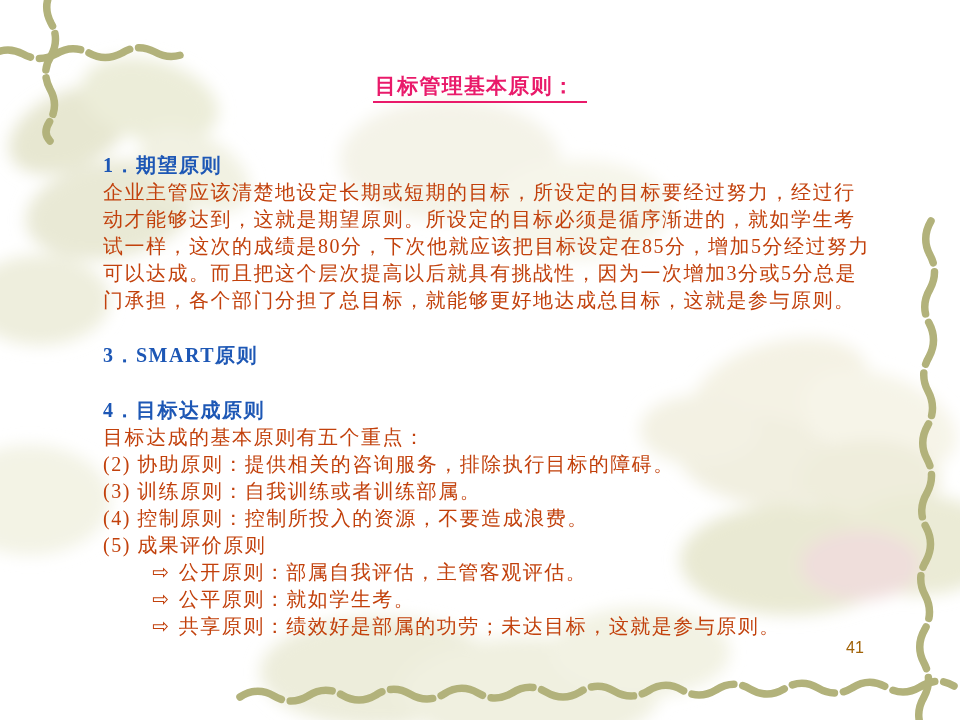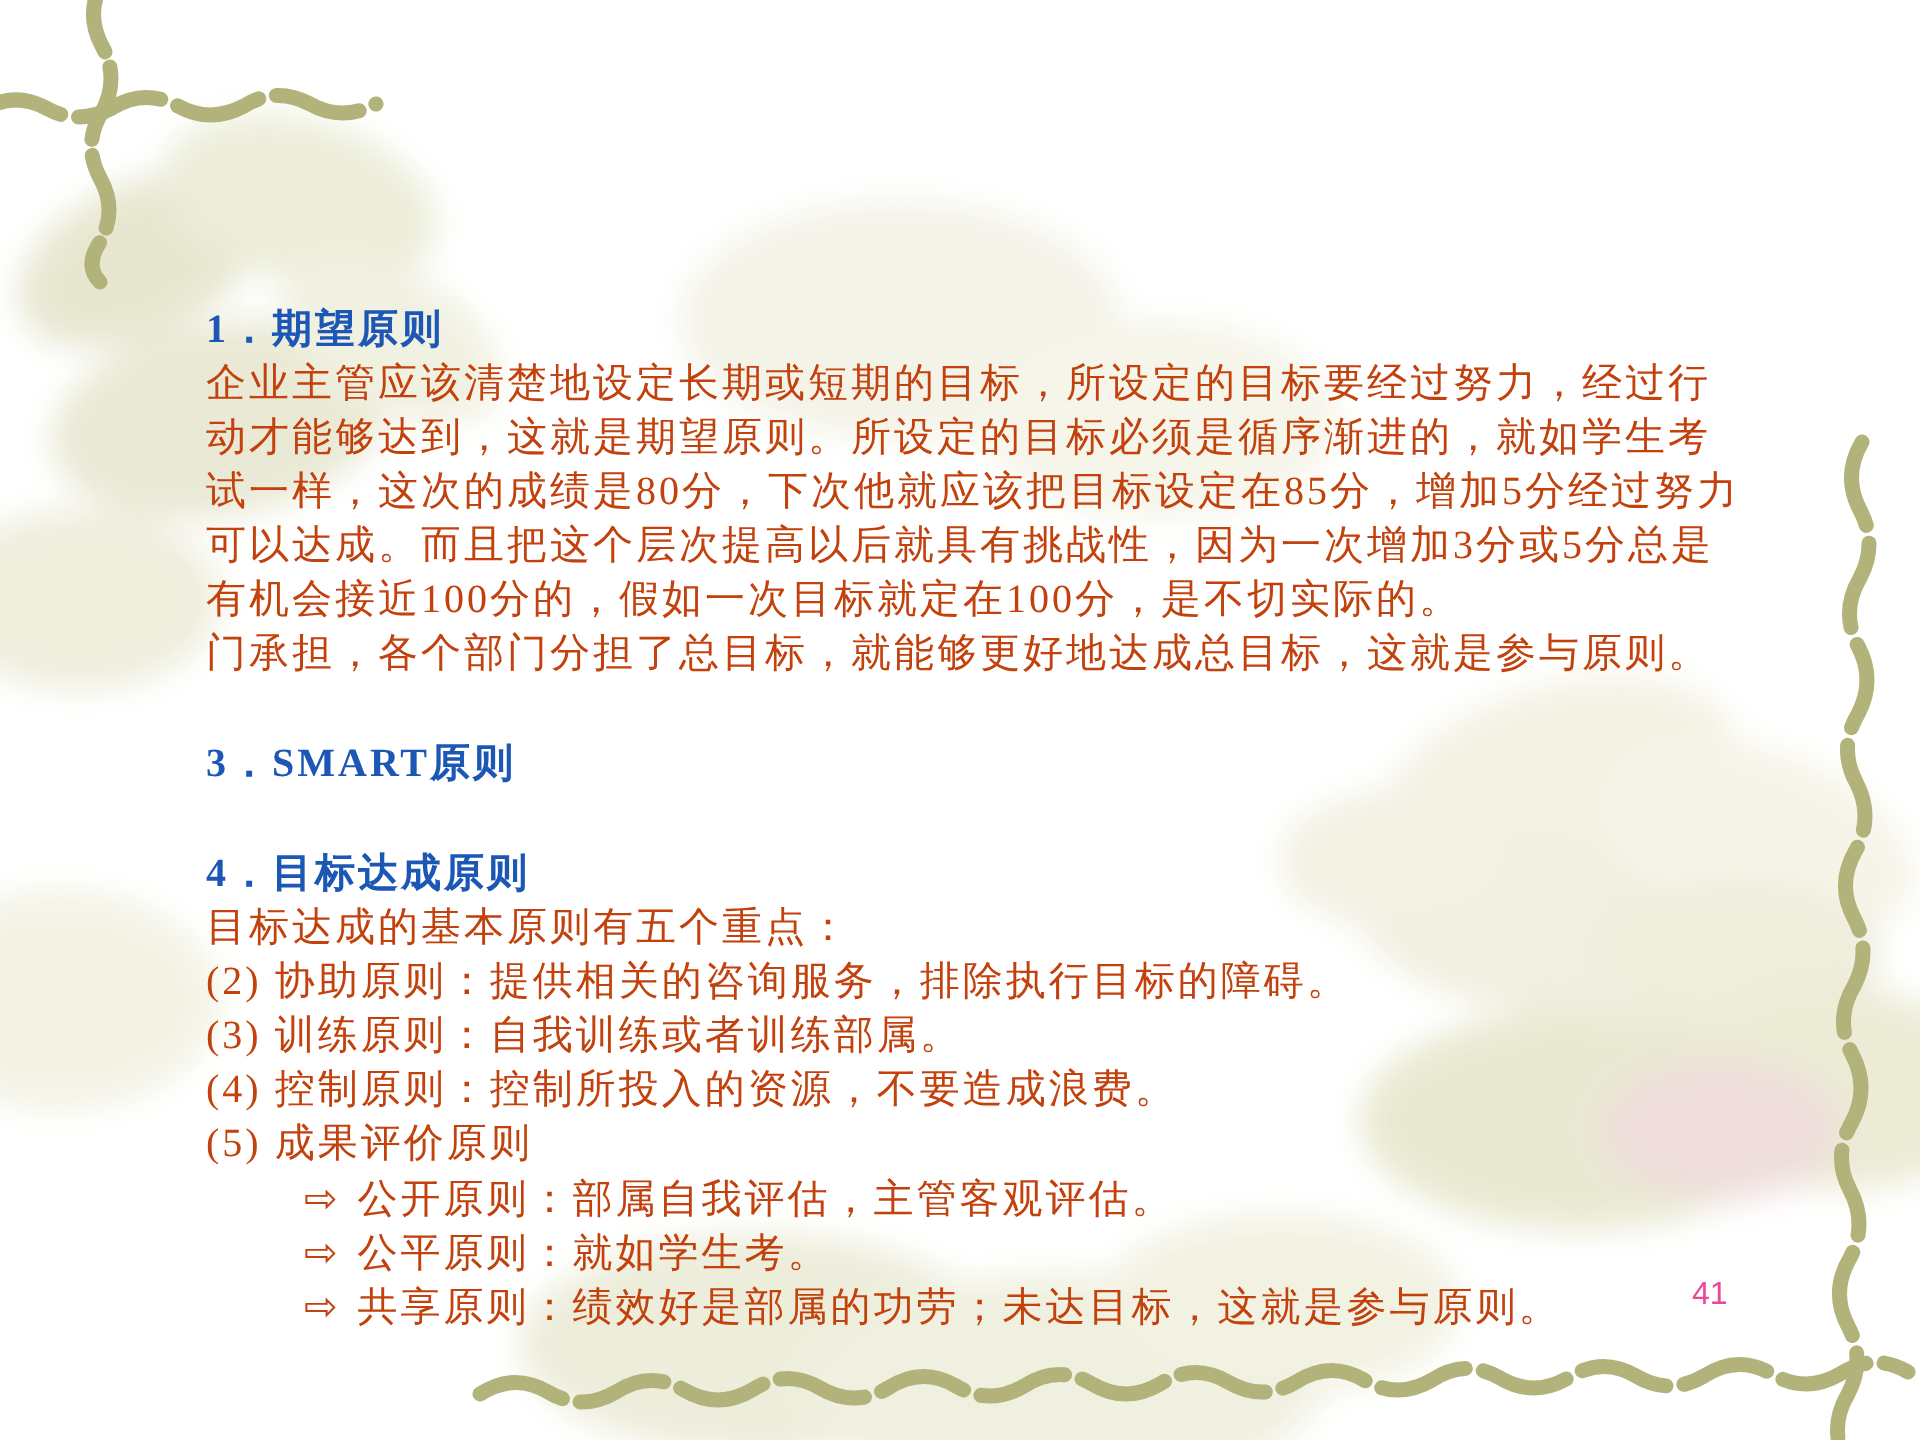--- a/index.html
+++ b/index.html
@@ -27,21 +27,21 @@
   }
   .ln.h { color:#1d57b5; font-weight:bold;margin-top:28px; }
   .ln.sub { padding-left:49px; }
   .ln.sub .bullet {
     font-family:"DejaVu Sans", sans-serif;
     margin-right:10px; letter-spacing:0;
   }
 
   .page-number {
     position:absolute; left:846px; top:639px;
-    color:#ec4899; font-size:16px;
+    color:#a16207; font-size:16px;
     font-family:"Liberation Sans", sans-serif;
   }
 </style>
 </head>
 <body>
 
 <div class="slide">
 
   <svg class="layer" width="960" height="720" viewBox="0 0 960 720">
     <defs>
@@ -80,28 +80,30 @@
 
   <svg class="layer" width="960" height="720" viewBox="0 0 960 720">
     <g stroke="#b2b27b" stroke-width="7.5" fill="none" stroke-linecap="round">
       <path stroke-dasharray="43 9" d="M -10 56 q 16 -11 33 -2 q 16 9 33 0 q 16 -10 33 -1 q 16 9 33 0 q 16 -10 33 -1 q 16 9 33 0"></path>
       <path stroke-dasharray="38 8" d="M 52 -10 q -10 16 -1 33 q 9 16 0 33 q -10 16 -1 33 q 9 16 0 32 q -8 12 0 20"></path>
       <path stroke-dasharray="44 9" d="M 931 221 q -10 17 -1 34 q 9 17 0 34 q -10 17 -1 34 q 9 17 0 34 q -10 17 -1 34 q 9 17 0 34 q -10 17 -1 34 q 9 17 0 34 q -10 17 -1 34 q 9 17 0 34 q -10 17 -1 34 q 9 17 0 34 q -10 17 -1 34 q 9 17 0 34 q -10 17 -1 34"></path>
       <path stroke-dasharray="44 9" d="M 240 697 q 17 -11 34 -1 q 17 10 34 0 q 17 -11 34 -1 q 17 10 34 0 q 17 -11 34 -1 q 17 10 34 0 q 17 -11 34 -1 q 17 10 34 0 q 17 -11 34 -1 q 17 10 34 0 q 17 -11 34 -1 q 17 10 34 0 q 17 -11 34 -1 q 17 10 34 0 q 17 -11 34 -1 q 17 10 34 0 q 17 -11 34 -1 q 17 10 34 0 q 17 -11 34 -1 q 17 10 34 0 q 17 -11 34 -1"></path>
     </g>
   </svg>
 
+  <div class="title-row">
+    <span class="title">目标管理基本原则：</span>
+  </div>
 
   <div class="content">
     <div class="ln h">1．期望原则</div>
     <div class="ln">企业主管应该清楚地设定长期或短期的目标，所设定的目标要经过努力，经过行</div>
     <div class="ln">动才能够达到，这就是期望原则。所设定的目标必须是循序渐进的，就如学生考</div>
     <div class="ln">试一样，这次的成绩是80分，下次他就应该把目标设定在85分，增加5分经过努力</div>
     <div class="ln">可以达成。而且把这个层次提高以后就具有挑战性，因为一次增加3分或5分总是</div>
-    <div class="ln">有机会接近100分的，假如一次目标就定在100分，是不切实际的。</div>
     <div class="ln">门承担，各个部门分担了总目标，就能够更好地达成总目标，这就是参与原则。</div>
     <div class="ln h">3．SMART原则</div>
     <div class="ln h">4．目标达成原则</div>
     <div class="ln">目标达成的基本原则有五个重点：</div>
     <div class="ln">(2) 协助原则：提供相关的咨询服务，排除执行目标的障碍。</div>
     <div class="ln">(3) 训练原则：自我训练或者训练部属。</div>
     <div class="ln">(4) 控制原则：控制所投入的资源，不要造成浪费。</div>
     <div class="ln">(5) 成果评价原则</div>
     <div class="ln sub">
       <span class="bullet">⇨</span><span>公开原则：部属自我评估，主管客观评估。</span>

